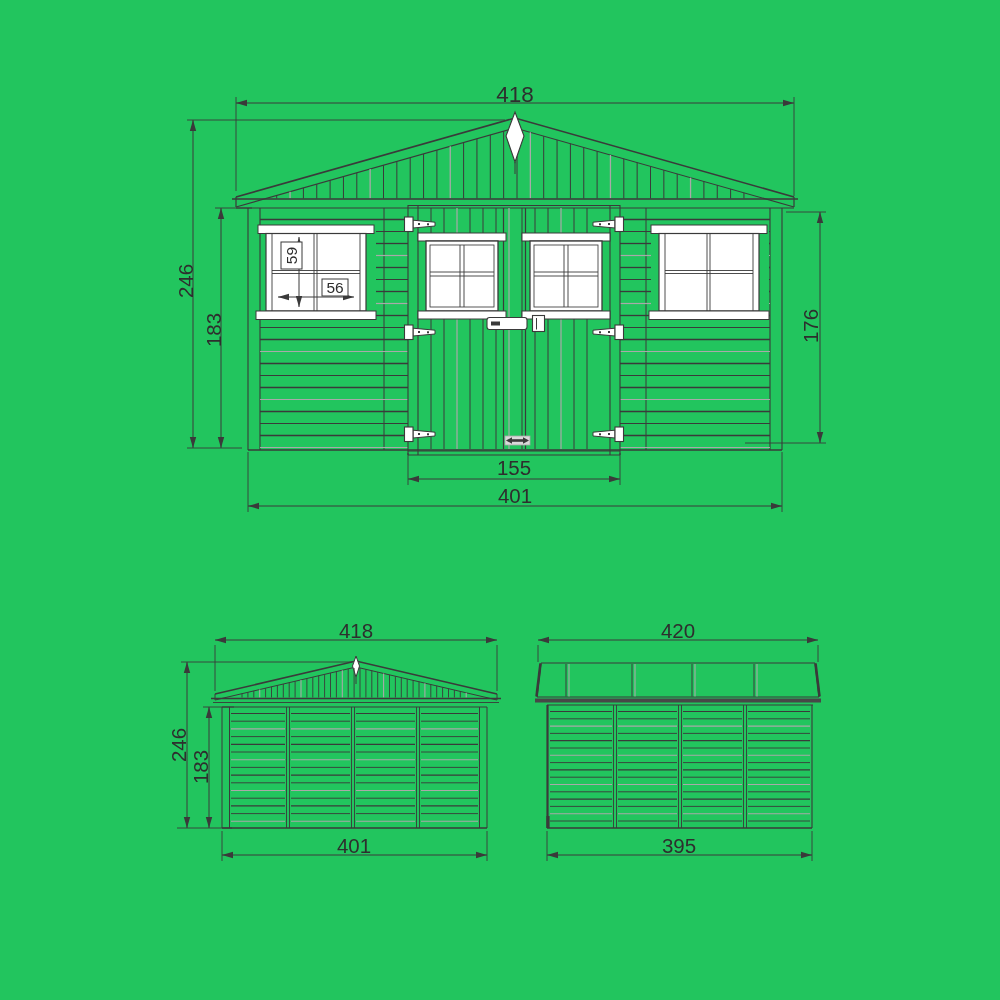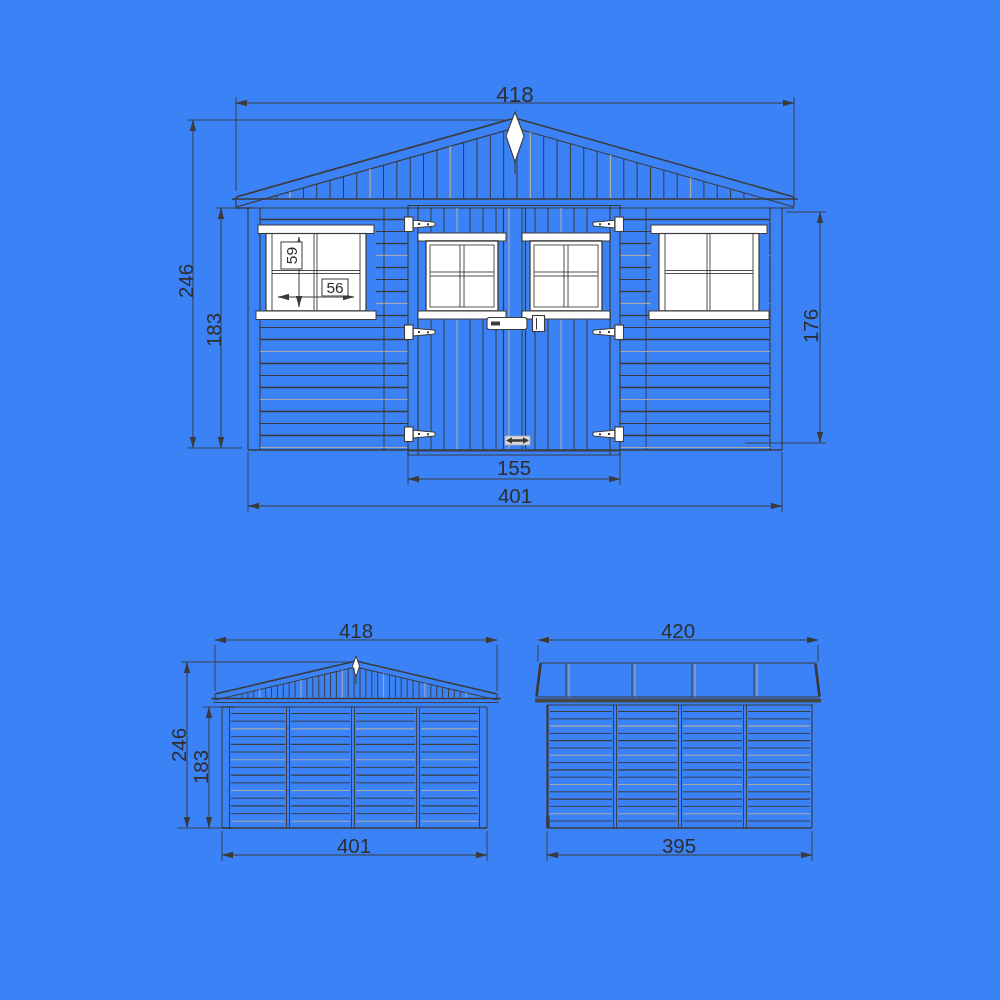--- a/index.html
+++ b/index.html
@@ -1,16 +1,16 @@
 <!DOCTYPE html>
 <html><head>
 <meta charset="utf-8">
 <style>
   html,body{margin:0;padding:0;background:#ffffff;}
-  .stage{width:1000px;height:1000px;position:relative;margin:0 auto;background:#3b82f6;}
+  .stage{width:1000px;height:1000px;position:relative;margin:0 auto;background:#22c55e;}
   svg{display:block;width:1000px;height:1000px;}
   text{font-family:"Liberation Sans","DejaVu Sans",sans-serif;fill:#2e2e2e;
        text-anchor:middle;dominant-baseline:central;}
   .f23{font-size:22.5px;}
   .f21{font-size:20.5px;}
   .f16{font-size:15.5px;}
   .dim-box{fill:#ffffff;stroke:#3a3a3a;stroke-width:1;}
 </style>
 </head>
 <body>

